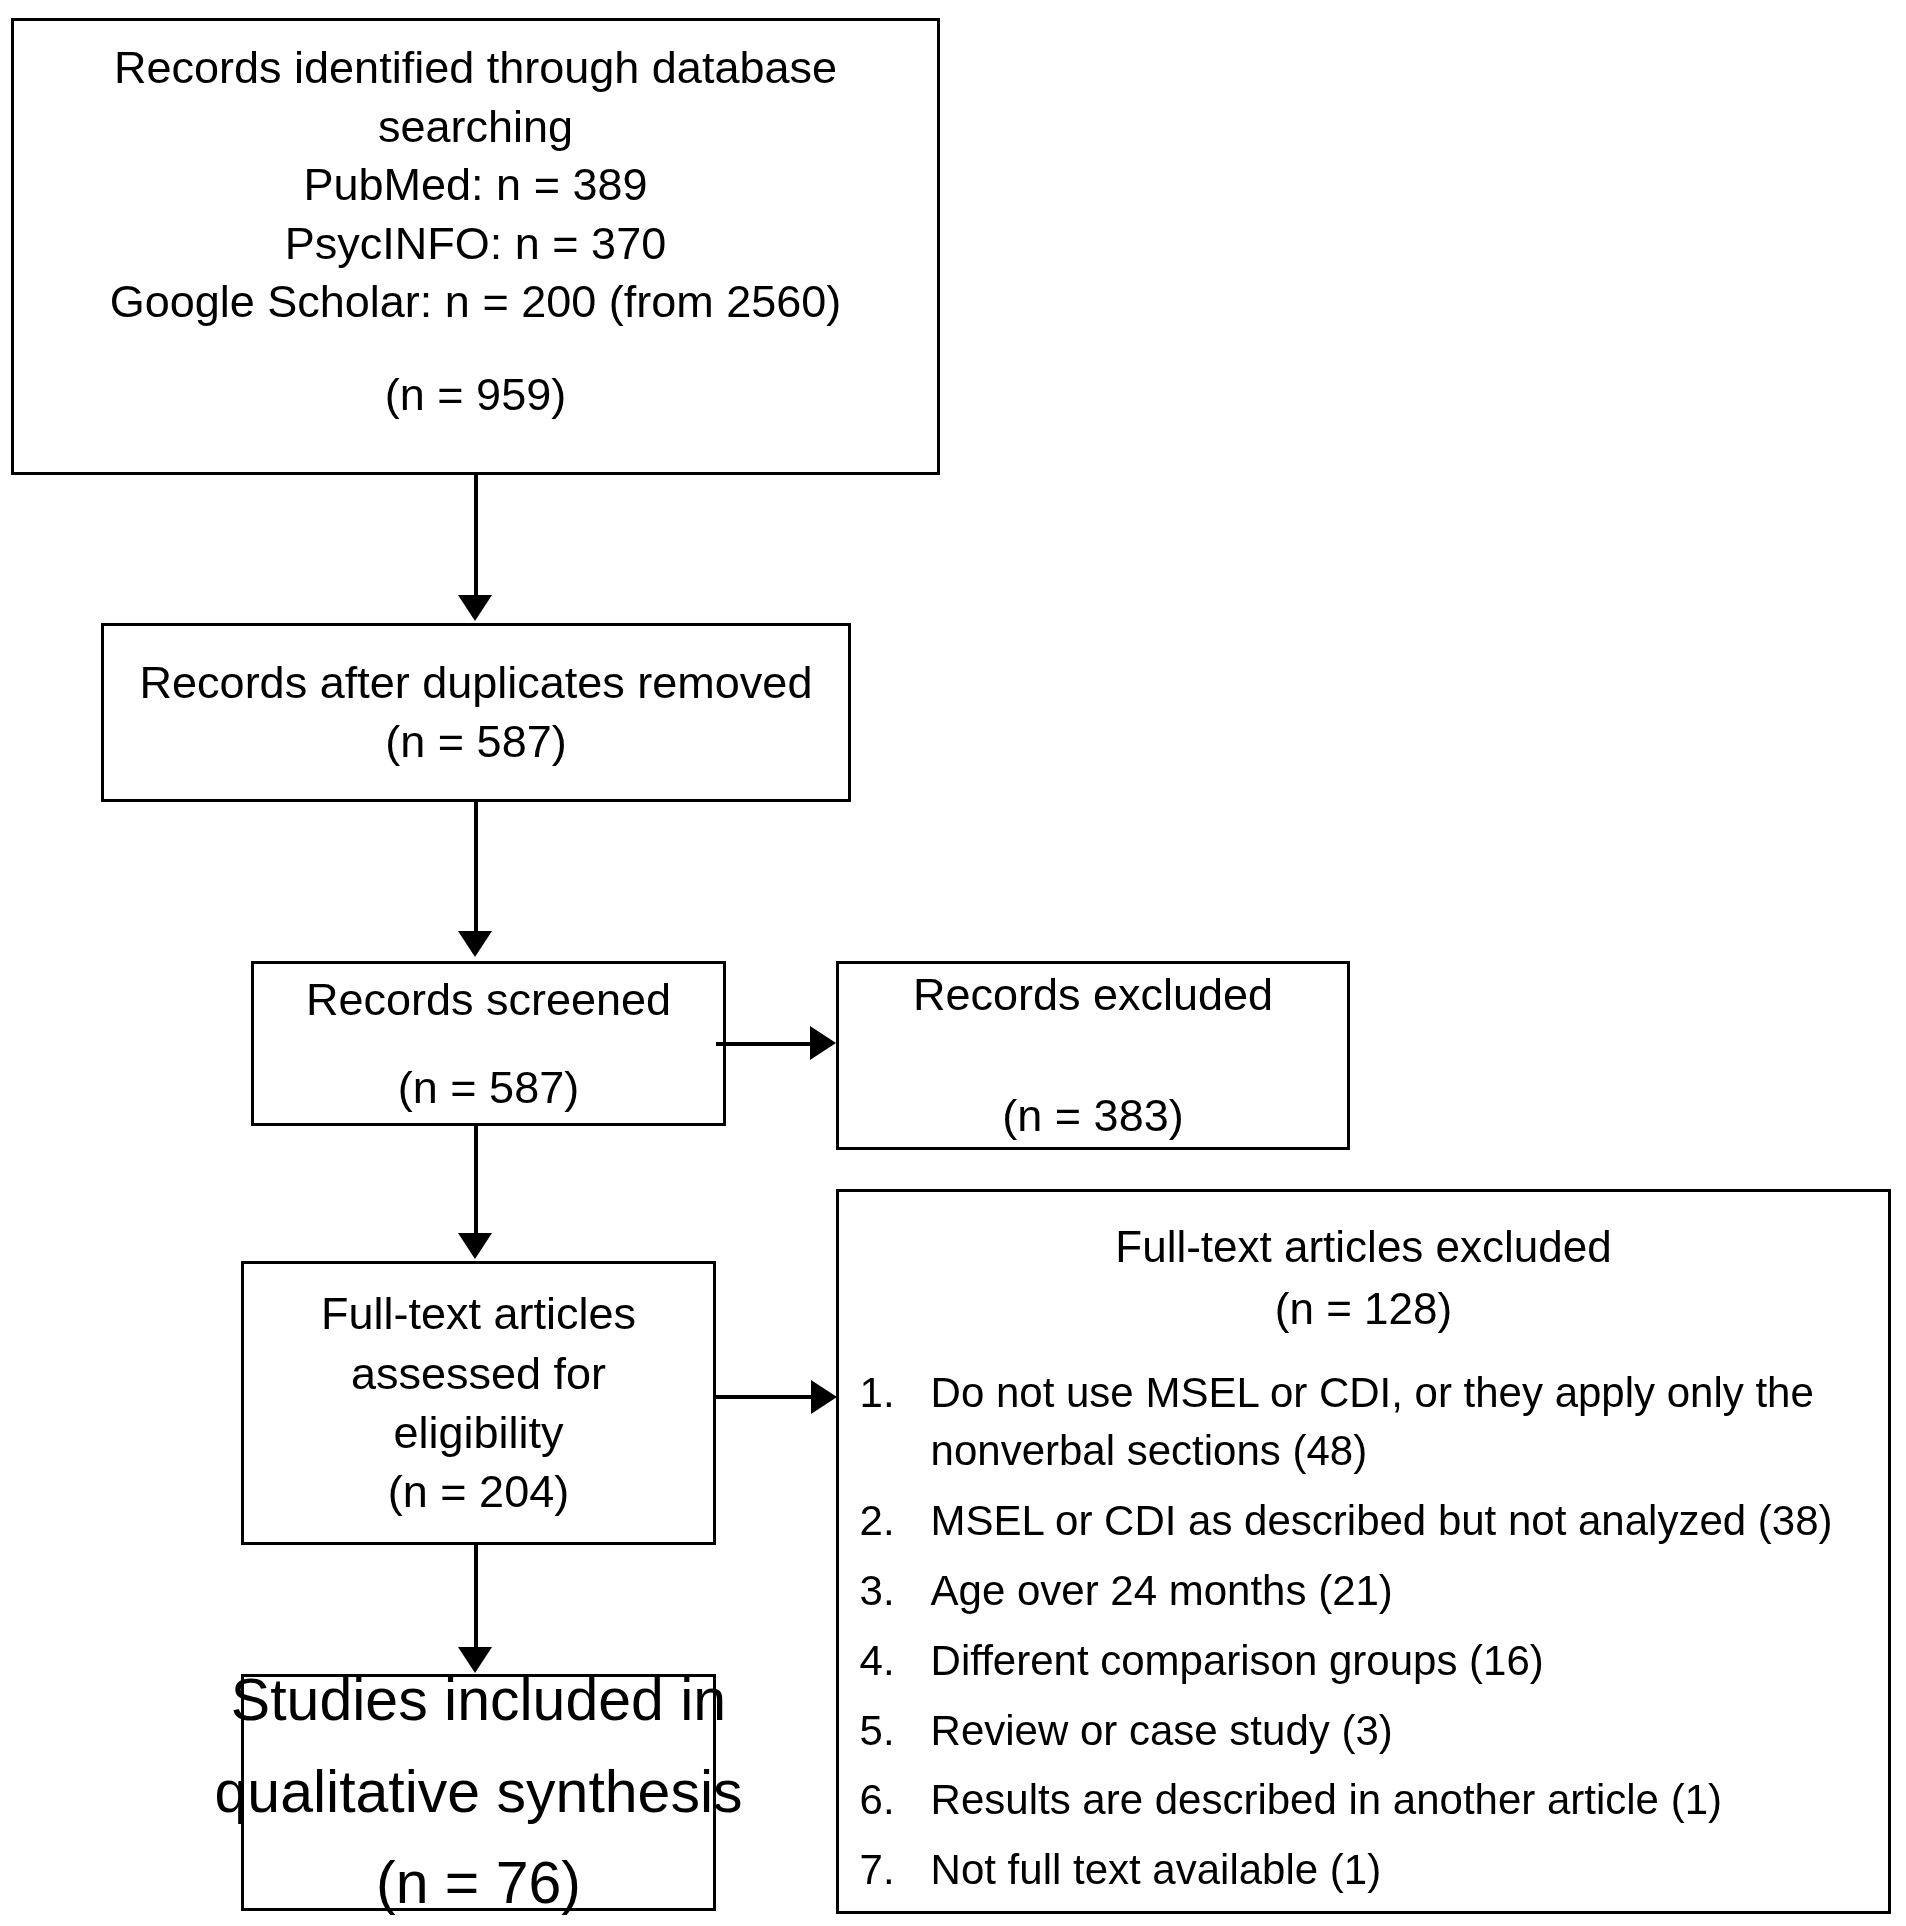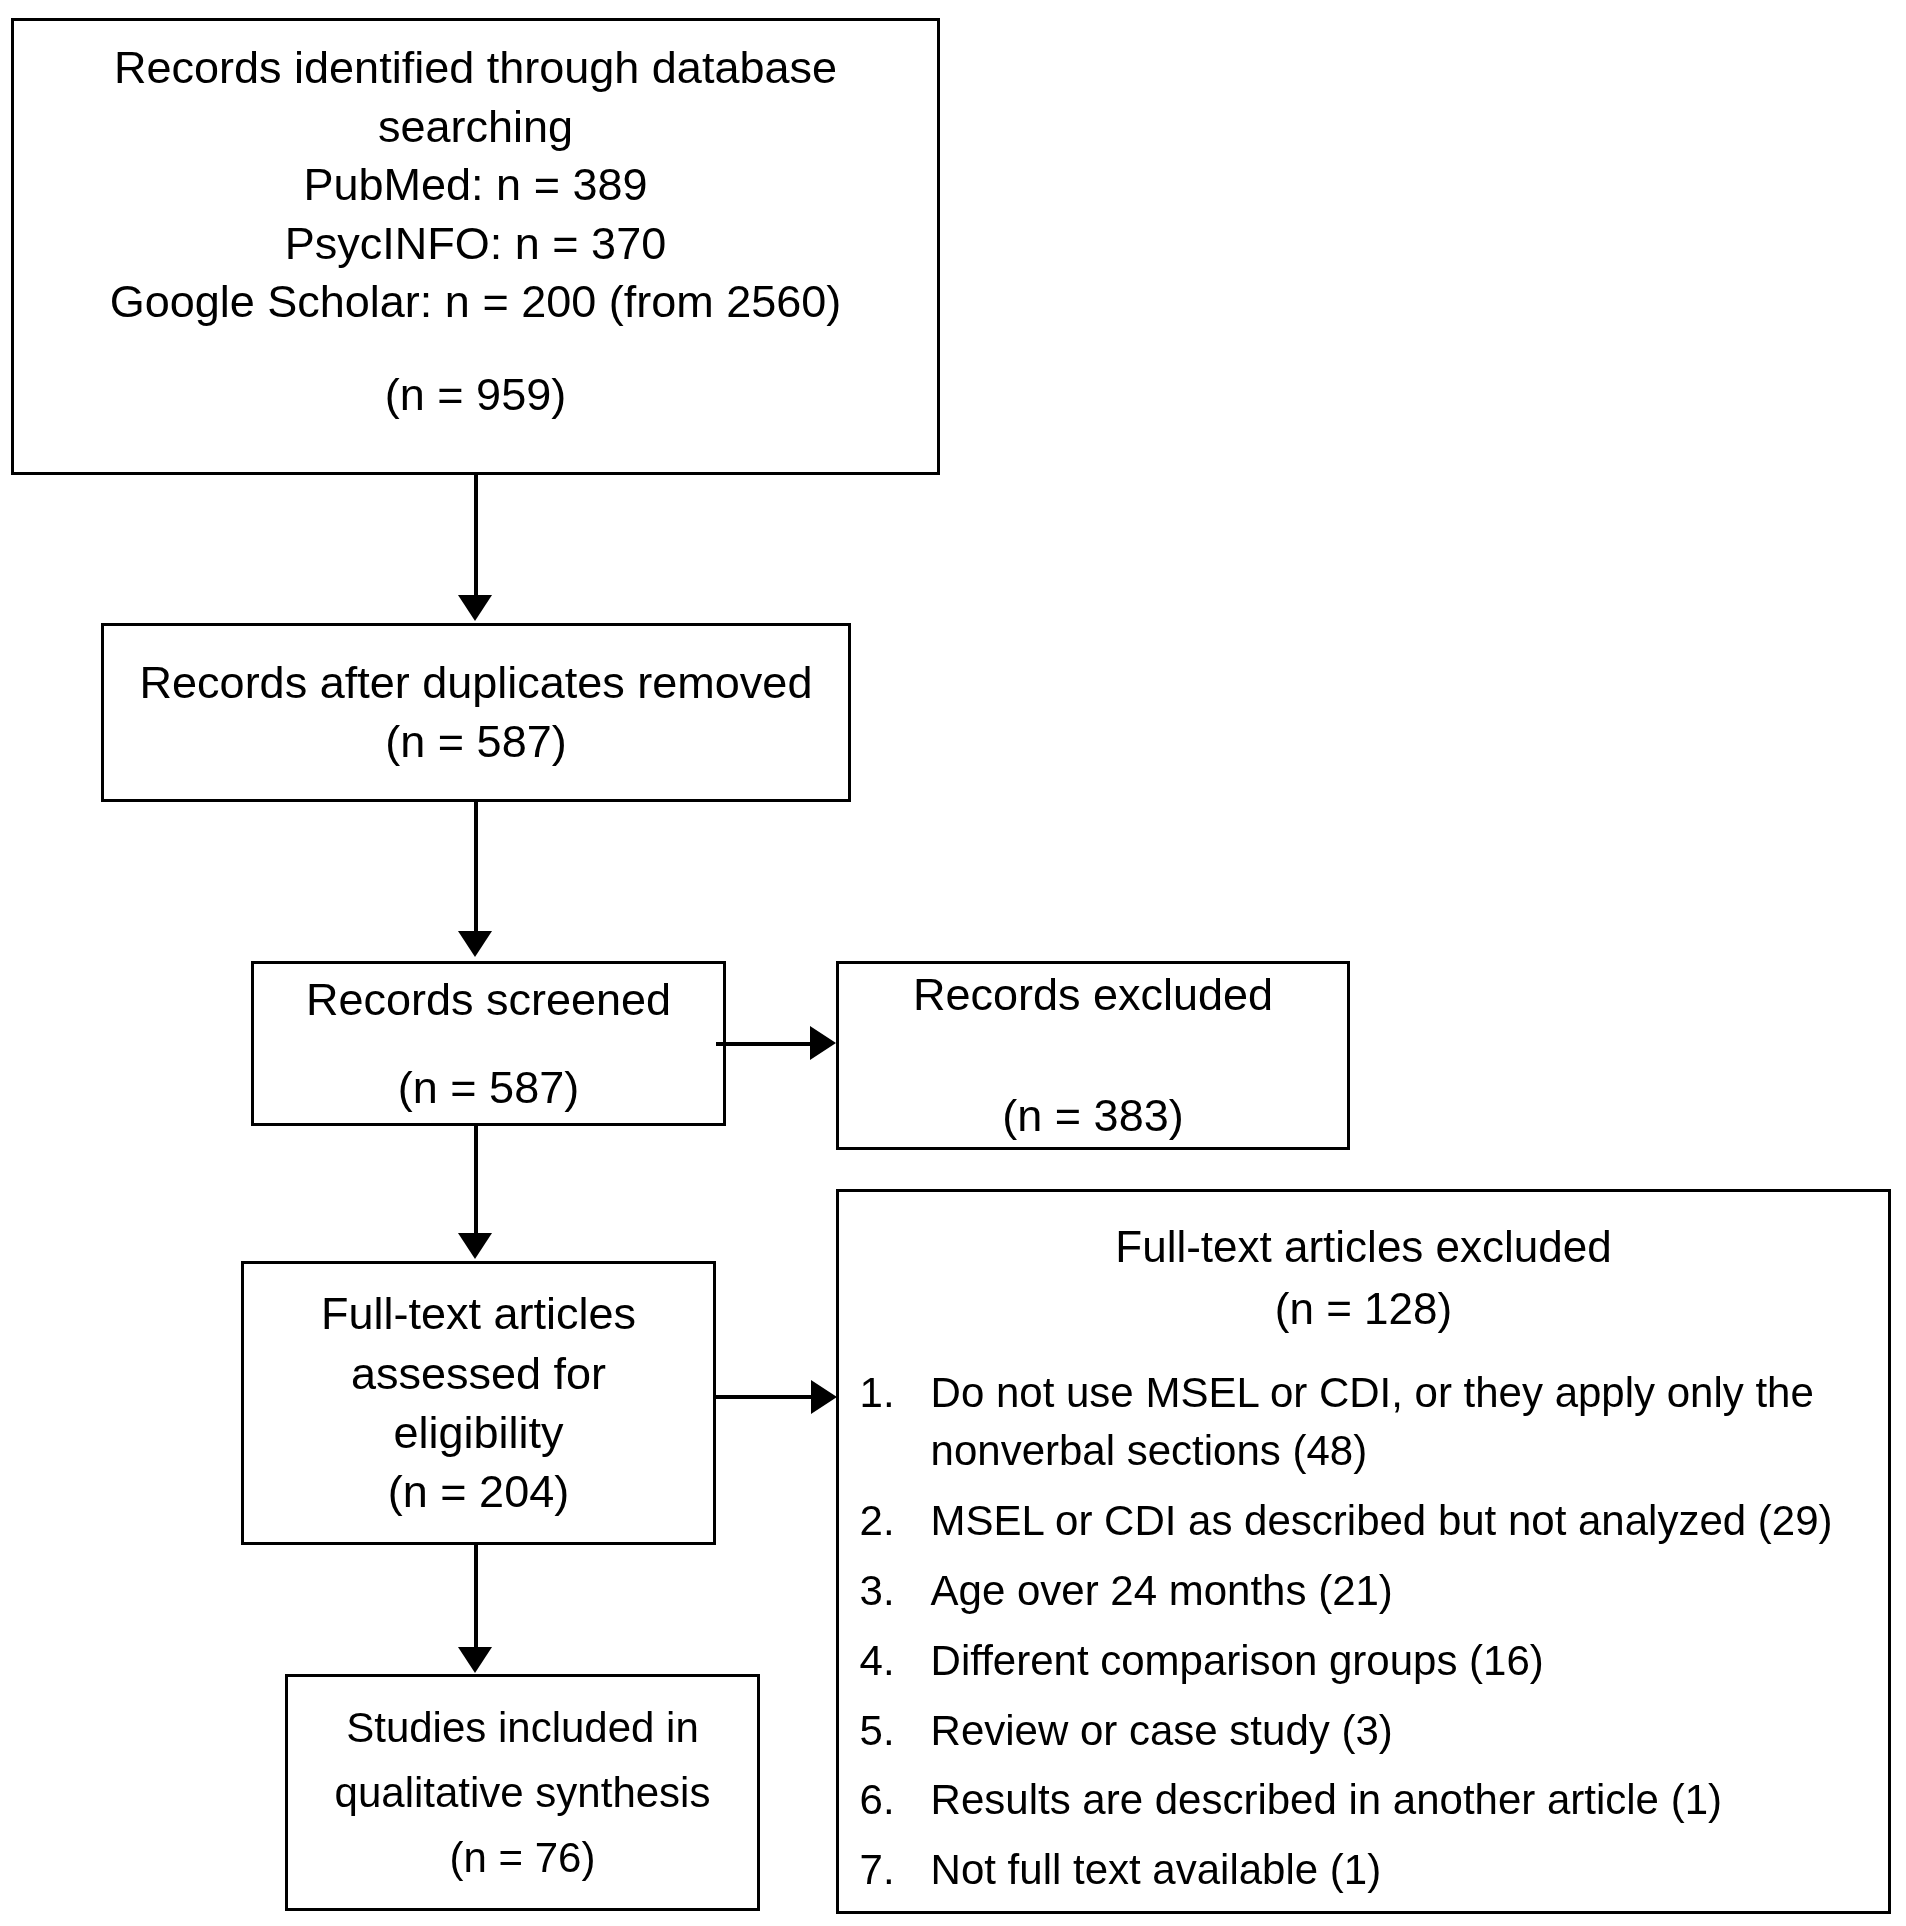--- a/index.html
+++ b/index.html
@@ -64,22 +64,21 @@
   #box-excluded .line { line-height: 1.95; }
 
   #box-fulltext {
     left: 241px; top: 1261px; width: 475px; height: 284px;
     font-size: 45px;
   }
   #box-fulltext .line { line-height: 1.32; }
 
   #box-included {
     left: 241px; top: 1674px; width: 475px; height: 237px;
-    font-size: 42px;
-    margin-left: 44px;
+    font-size: 59px;
   }
   #box-included .line { line-height: 1.55; }
 
   #box-ft-excluded {
     left: 836px; top: 1189px; width: 1055px; height: 725px;
     font-size: 42px;
     justify-content: flex-start;
     align-items: stretch;
     padding: 24px 20.6px 0 20.6px;
   }
@@ -191,21 +190,21 @@
   <div class="arrow-right" style="left:811px; top:1380px;"></div>
 
   <div class="node" id="box-ft-excluded">
     <div class="head">
       <span class="line">Full-text articles excluded</span>
       <span class="line">(n = 128)</span>
     </div>
     <div class="gap"></div>
     <ol class="reasons">
       <li>Do not use MSEL or CDI, or they apply only the nonverbal sections (48)</li>
-      <li>MSEL or CDI as described but not analyzed (29)</li>
+      <li>MSEL or CDI as described but not analyzed (38)</li>
       <li>Age over 24 months (21)</li>
       <li>Different comparison groups (16)</li>
       <li>Review or case study (3)</li>
       <li>Results are described in another article (1)</li>
       <li>Not full text available (1)</li>
     </ol>
   </div>
 
   <div class="vline" style="left:474px; top:1545px; height:103px;"></div>
   <div class="arrow-down" style="left:458px; top:1647px;"></div>

